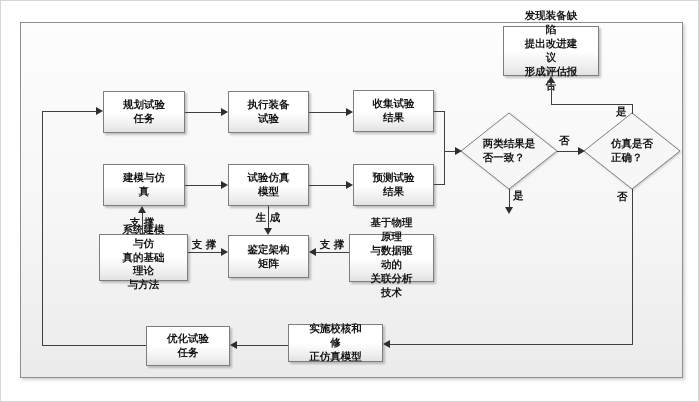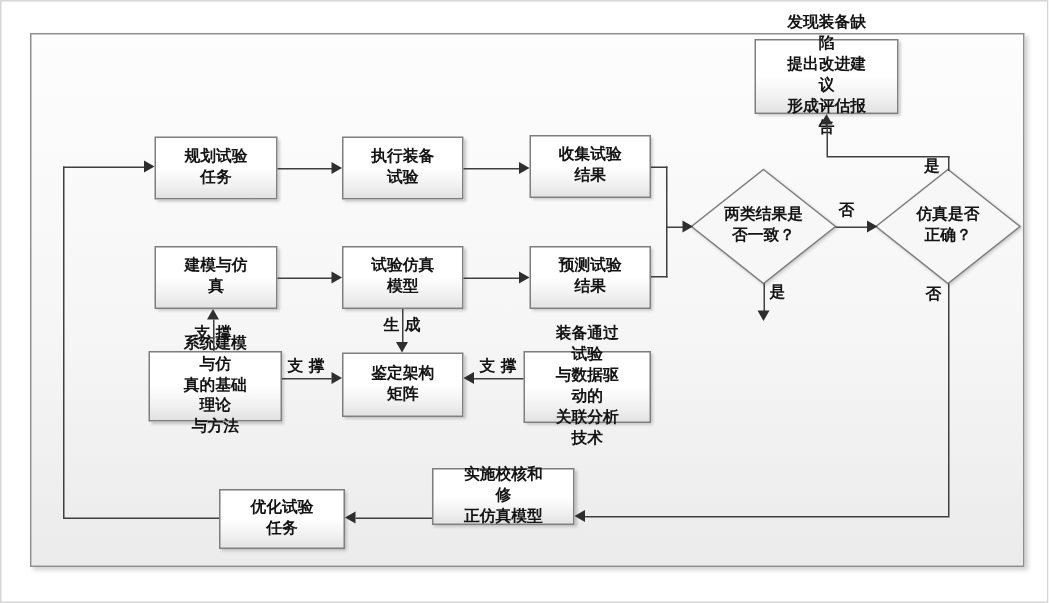--- a/index.html
+++ b/index.html
@@ -19,21 +19,21 @@
     background:linear-gradient(180deg,#ffffff 50%,#efefef 82%,#e2e2e2 100%);
     box-shadow:1.5px 1.5px 2px rgba(0,0,0,0.22);
     display:flex;align-items:center;justify-content:center;text-align:center;
     font-size:10.5px;font-weight:bold;line-height:1.32;color:#141414;
     white-space:pre-line;padding:18px;
   }
   .diamond{position:absolute;}
   .diamond svg{position:absolute;left:0;top:0;overflow:visible;}
   .diamond .dtext{
     position:absolute;left:0;top:0;width:100%;height:100%;
-    display:flex;align-items:center;justify-content:center;text-align:center;
+    display:flex;align-items:center;justify-content:center;text-align:left;
     font-size:10.5px;font-weight:bold;line-height:1.3;color:#141414;white-space:pre-line;
   }
   .line{position:absolute;background:#3f3f3f;}
   .ah{position:absolute;width:0;height:0;}
   .ah.r{border-top:4px solid transparent;border-bottom:4px solid transparent;border-left:7px solid #2e2e2e;}
   .ah.l{border-top:4px solid transparent;border-bottom:4px solid transparent;border-right:7px solid #2e2e2e;}
   .ah.u{border-left:4px solid transparent;border-right:4px solid transparent;border-bottom:7px solid #2e2e2e;}
   .ah.d{border-left:4px solid transparent;border-right:4px solid transparent;border-top:7px solid #2e2e2e;}
   .elabel{
     position:absolute;font-size:10.5px;font-weight:bold;color:#141414;
@@ -53,25 +53,25 @@
   <div class="node" style="left:227px;top:163px;width:81px;height:42px">试验仿真模型</div>
   <div class="node" style="left:102px;top:163px;width:82px;height:42px">建模与仿真</div>
   <div class="node" style="left:352px;top:163px;width:81px;height:42px">预测试验结果</div>
   <div class="node" style="left:502px;top:25px;width:96px;height:50px">发现装备缺陷
 提出改进建议
 形成评估报告</div>
   <div class="node" style="left:98px;top:233px;width:89px;height:47px">系统建模与仿
 真的基础理论
 与方法</div>
   <div class="node" style="left:227px;top:234px;width:81px;height:43px">鉴定架构矩阵</div>
-  <div class="node" style="left:348px;top:233px;width:85px;height:48px">装备通过试验
+  <div class="node" style="left:348px;top:233px;width:85px;height:48px">基于物理原理
 与数据驱动的
 关联分析技术</div>
   <div class="node" style="left:145px;top:325px;width:84px;height:40px">优化试验任务</div>
-  <div class="node" style="left:287px;top:311px;width:95px;height:28px">实施校核和修
+  <div class="node" style="left:287px;top:323px;width:95px;height:28px">实施校核和修
 正仿真模型</div>
 
   <div class="diamond" style="left:458px;top:110px;width:100px;height:80px">
     <svg width="100" height="80">
       <polygon points="50,2 98,40 50,78 2,40" style="fill:#f7f7f7;stroke:#7e7e7e;stroke-width:1;filter:drop-shadow(1.5px 1.5px 1px rgba(0,0,0,0.18))"></polygon>
     </svg>
     <div class="dtext">两类结果是
 否一致？</div>
   </div>
   <div class="diamond" style="left:581px;top:110px;width:100px;height:80px">

